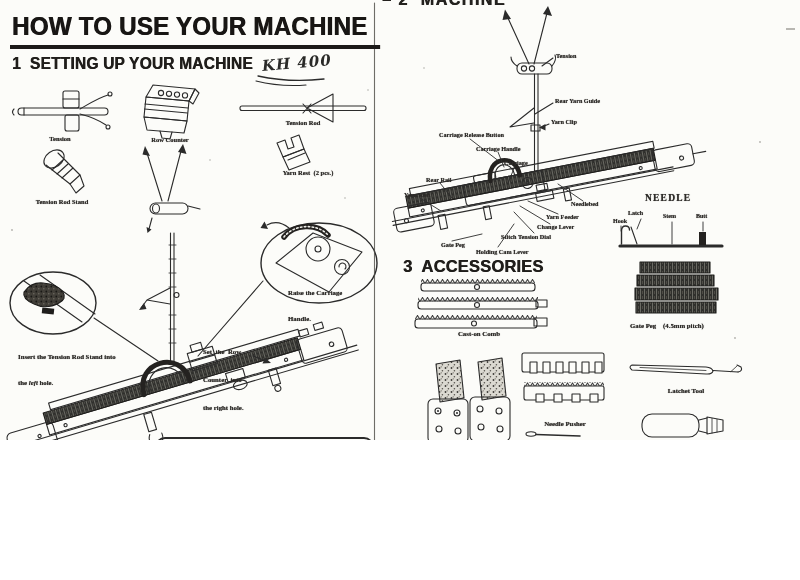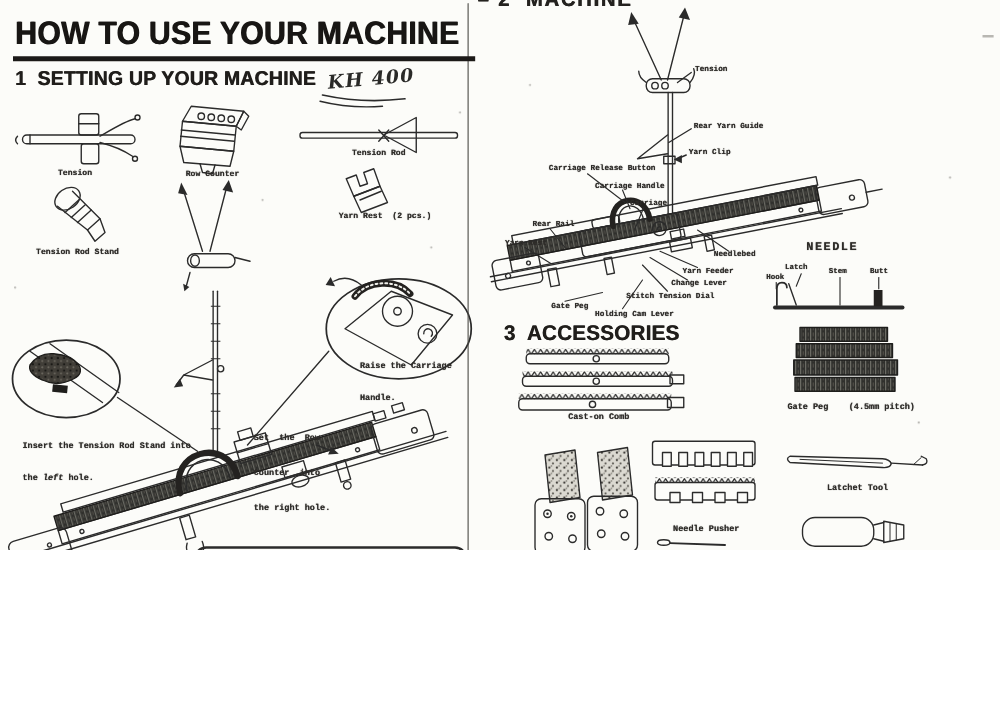--- a/index.html
+++ b/index.html
@@ -1,19 +1,19 @@
 <!DOCTYPE html>
 <html><head>
 <meta charset="utf-8">
 <style>
   html,body{margin:0;padding:0;background:#fff;}
   .page{position:relative;width:800px;height:440px;background:#fcfcf9;overflow:hidden;
         font-family:"Liberation Sans",sans-serif;}
   .art{position:absolute;left:0;top:0;filter:blur(0.25px);}
-  .lbl{position:absolute;font-family:Liberation Mono, monospace;font-weight:bold;
+  .lbl{position:absolute;font-family:Liberation Serif, serif;font-weight:bold;
        font-size:6.5px;line-height:1.3;color:#2e2c29;
        text-shadow:0 0 .7px rgba(46,44,41,.85);white-space:pre;}
   .lbl div{white-space:pre;}
   .ctr{text-align:center;}
   .s6{font-size:6px}.s62{font-size:6.2px}.s68{font-size:6.8px}
   .s9{font-size:9.5px;letter-spacing:1.2px;}
   .lh9{line-height:9.2px;}
   .faint{opacity:.55}.vfaint{opacity:.45}
   .h-title{position:absolute;left:10px;top:11px;font-size:26px;font-weight:bold;color:#181614;
        border-bottom:4px solid #1c1a18;padding:0 14px 3px 2px;letter-spacing:.2px;

